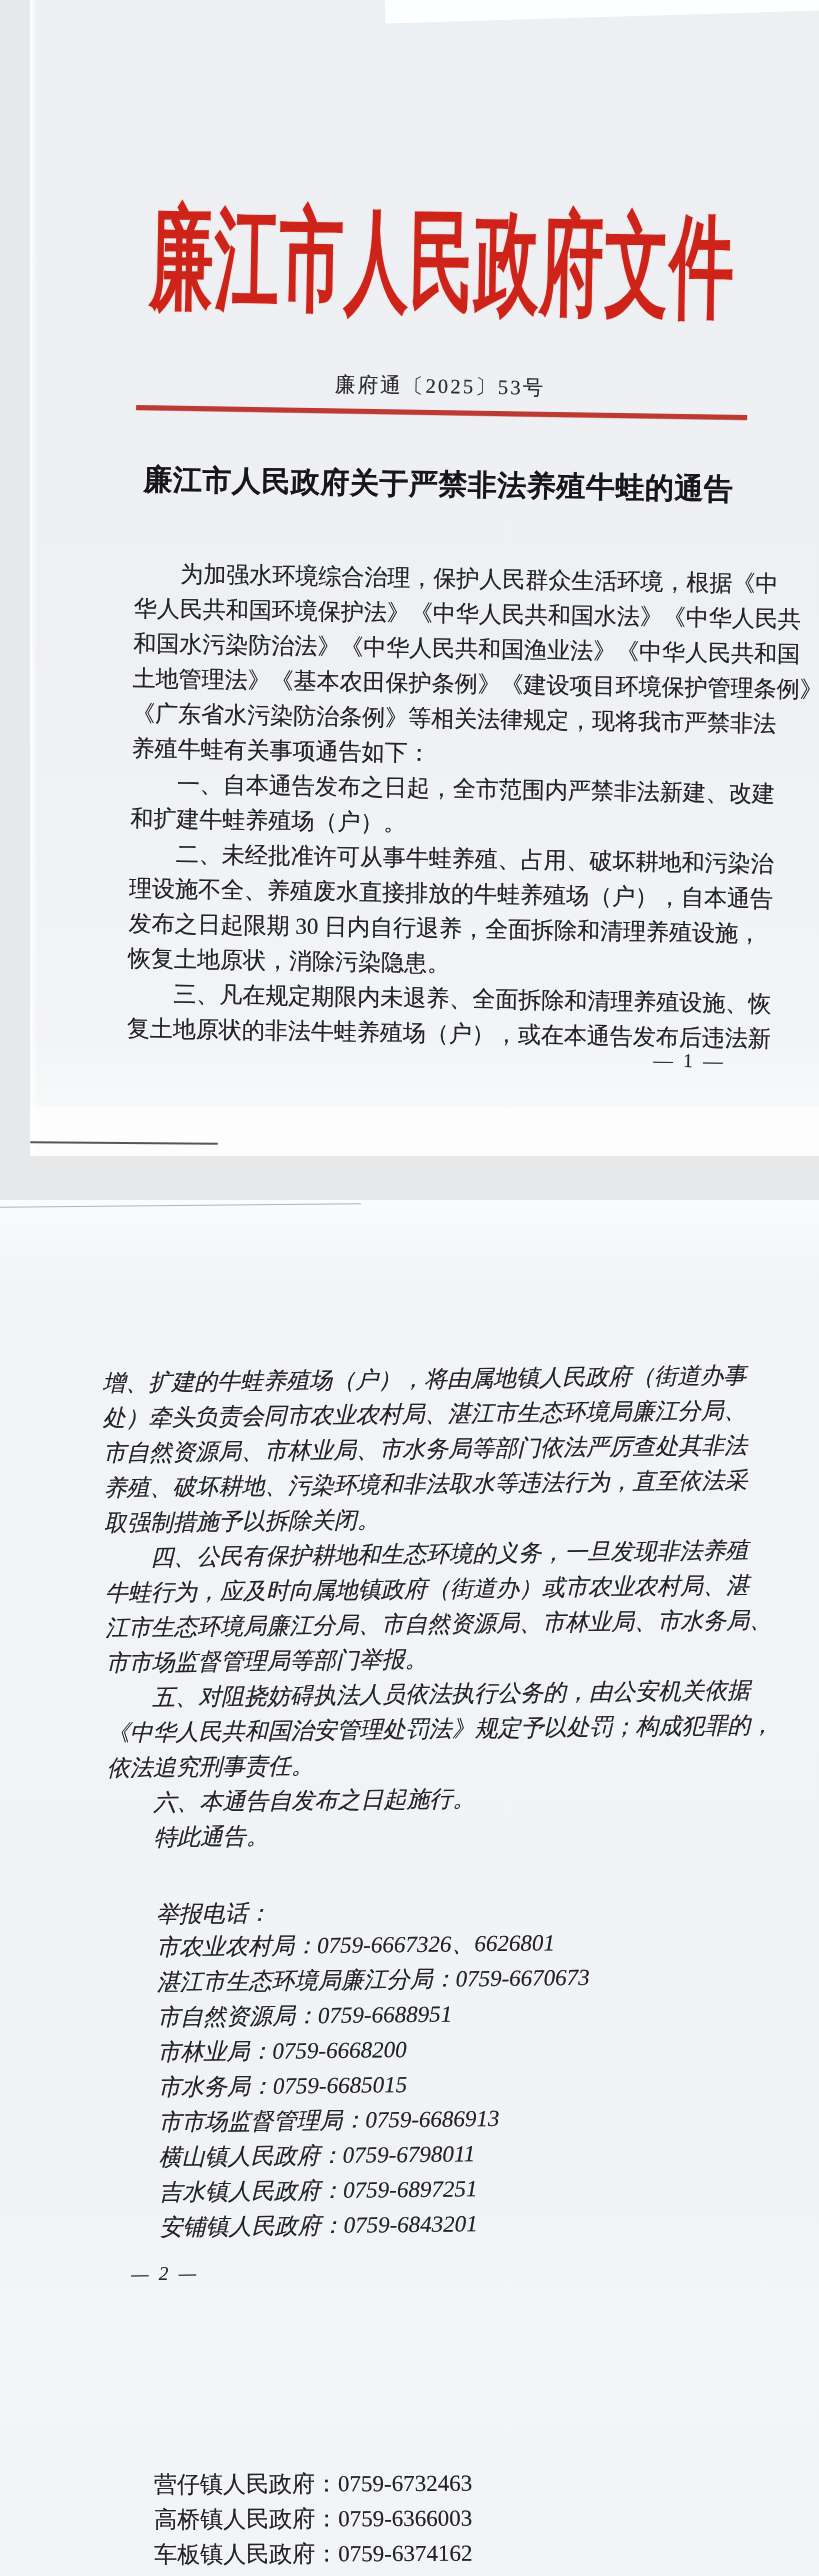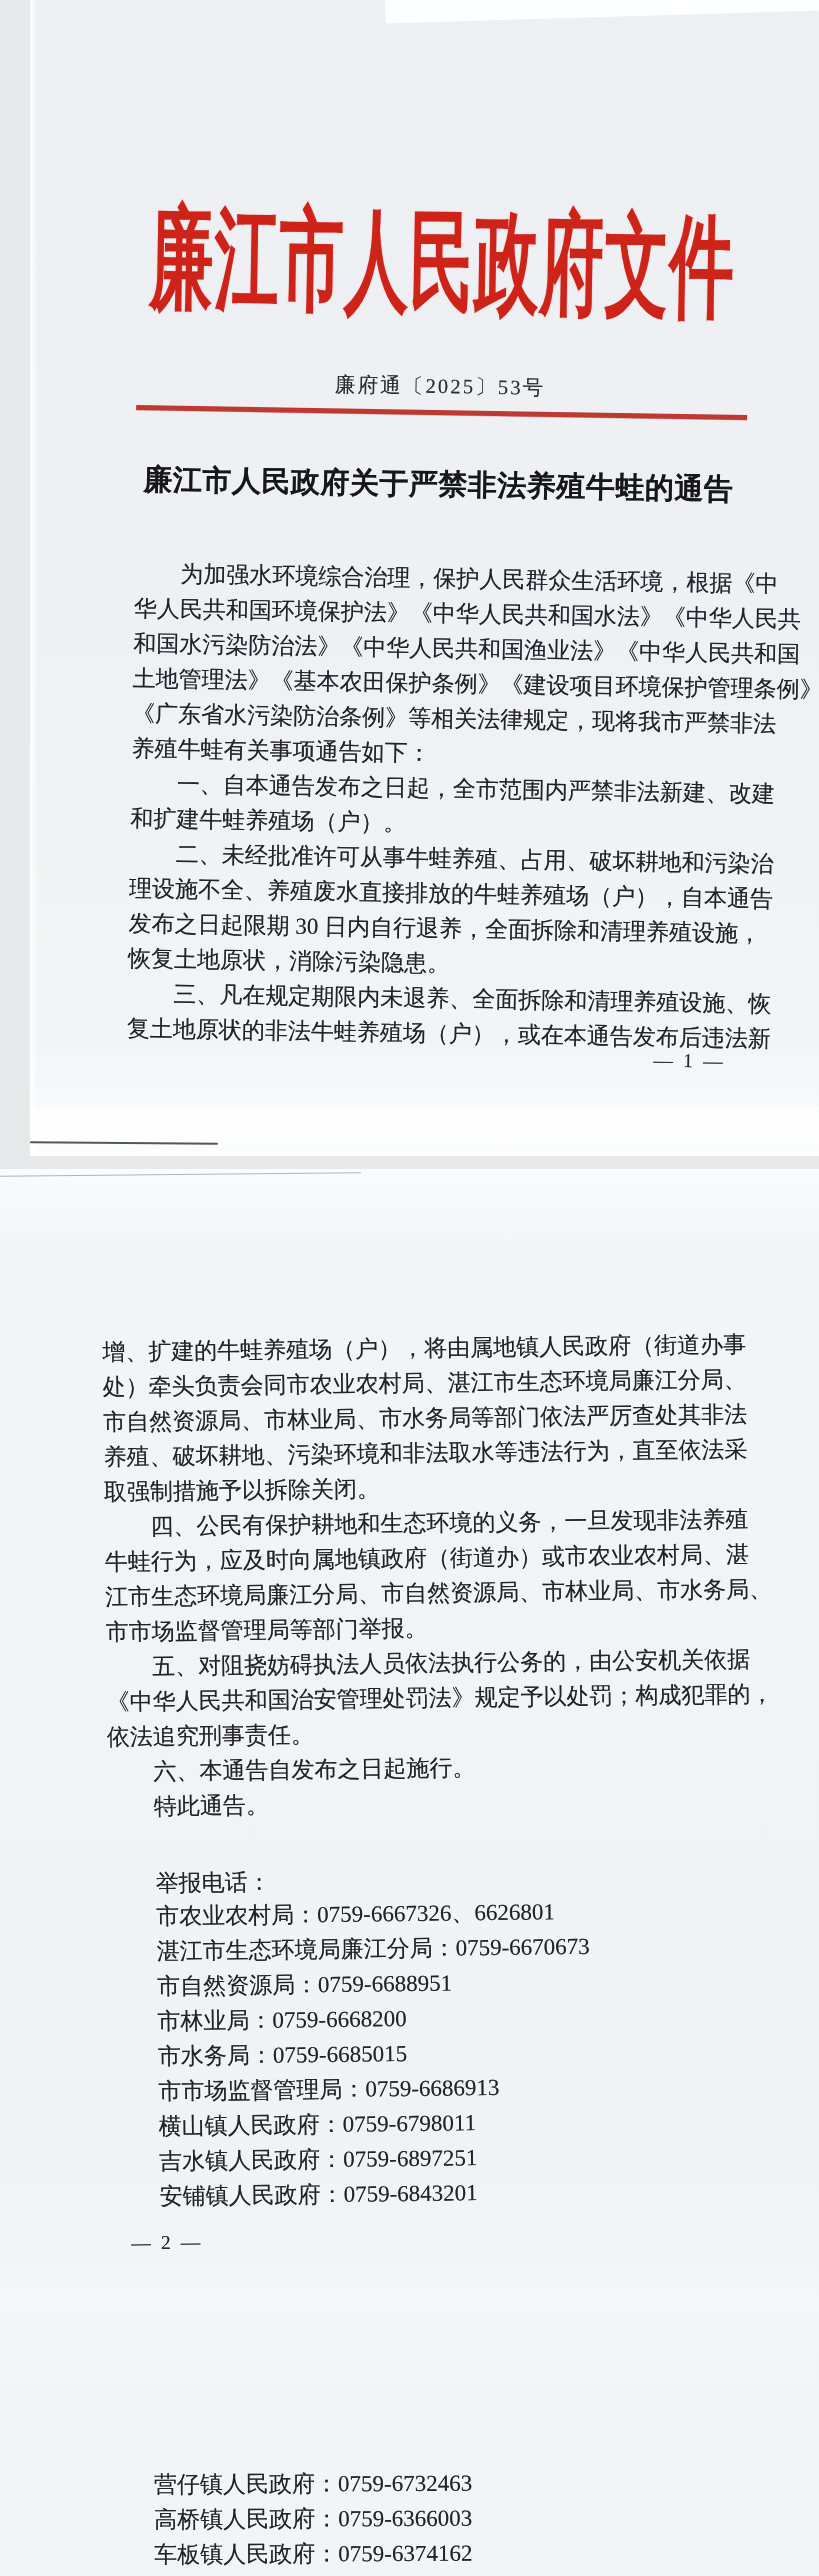--- a/index.html
+++ b/index.html
@@ -1,20 +1,20 @@
 <!DOCTYPE html>
 <html style="font-size:8.2px"><head>
 <meta charset="utf-8">
 <style>
   html,body{margin:0;padding:0;background:#e6e8ea;}
   .canvas{position:relative;width:819px;height:3468px;overflow:hidden;
     font-family:"Liberation Serif","DejaVu Serif",serif;color:#232327;}
   .page{position:absolute;left:0;width:819px;height:1156px;overflow:hidden;}
   .page1{top:0;background:linear-gradient(180deg,#edeff2 0%,#eff0f3 55%,#f3f4f6 90%,#fafbfb 98%,#fdfdfd 100%);margin-left:30px;}
-  .page2{top:1169px;background:linear-gradient(180deg,#fafbfc 0%,#f3f4f6 7%,#f1f2f4 85%,#f5f6f7 100%);}
+  .page2{top:1200px;background:linear-gradient(180deg,#fafbfc 0%,#f3f4f6 7%,#f1f2f4 85%,#f5f6f7 100%);font-style:italic;}
   .page3{top:2312px;background:linear-gradient(180deg,#f4f5f7 0%,#f1f2f5 45%,#eff1f3 90%,#eaecee 100%);}
   .tilt{position:absolute;inset:0;}
   .page1 .tilt{transform:rotate(0.95deg);transform-origin:410px 422px;}
   .page2 .tilt{transform:rotate(-0.7deg);transform-origin:410px 567px;}
   .page3 .tilt{transform:rotate(-0.3deg);transform-origin:410px 567px;}
 
   .masthead{position:absolute;top:187px;left:0;width:819px;text-align:center;
     font-size:64px;font-weight:bold;color:#cd2318;letter-spacing:1px;
     transform:scaleY(1.75);transform-origin:50% 0;
     text-shadow:0 0 1px rgba(205,35,24,.35);white-space:nowrap;}

